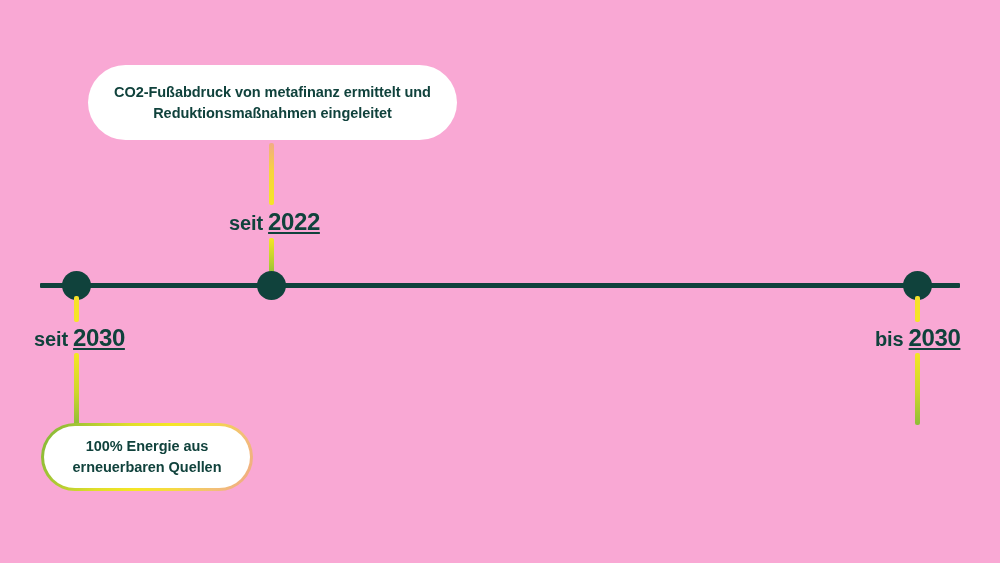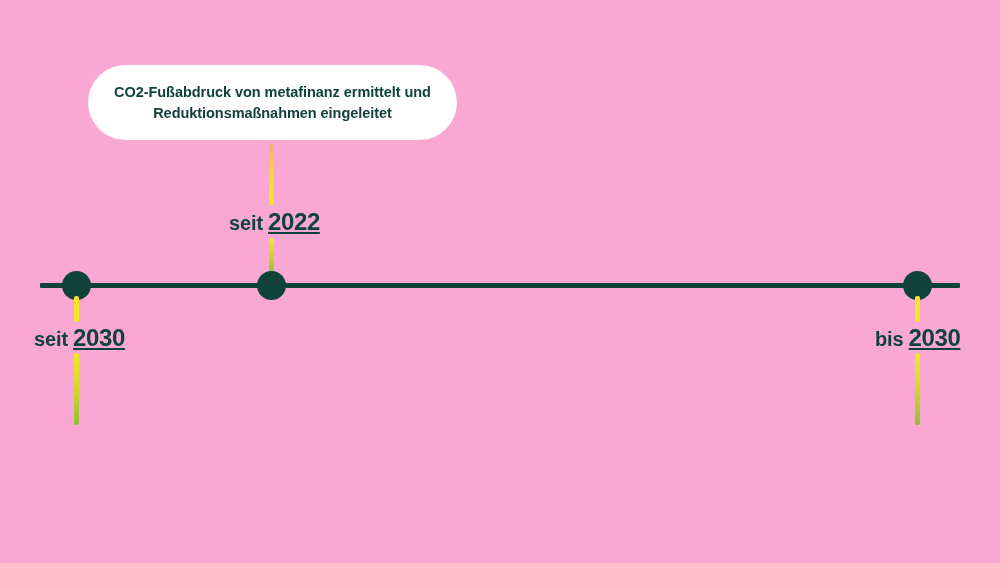--- a/index.html
+++ b/index.html
@@ -224,15 +224,21 @@
   </div>
 
   <div class="connector conn-2030-upper"></div>
   <div class="connector conn-2030-lower"></div>
 
   <div class="year-label label-2030">
     <span class="prefix">bis</span>
     <span class="year">2030</span>
   </div>
 
+  <div class="pill pill-bottom-left">
+    <div class="pill-inner">
+      <div class="pill-text">100% Energie aus
+erneuerbaren Quellen</div>
+    </div>
+  </div>
 
 
 </div>
 
 </body></html>

